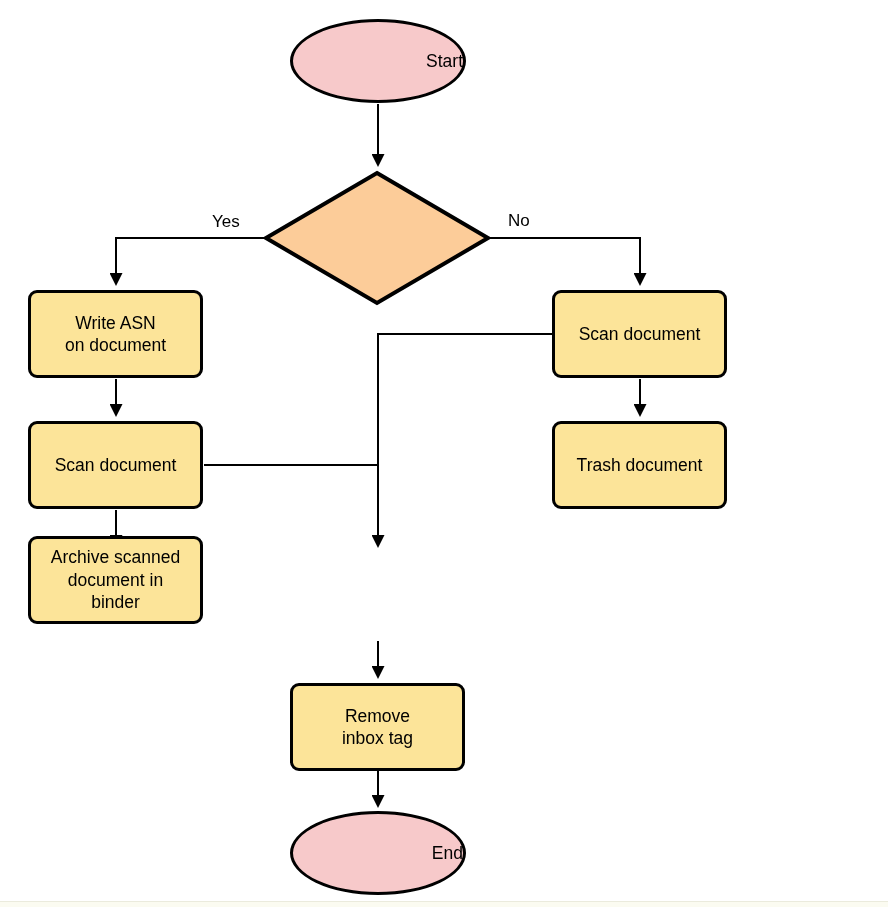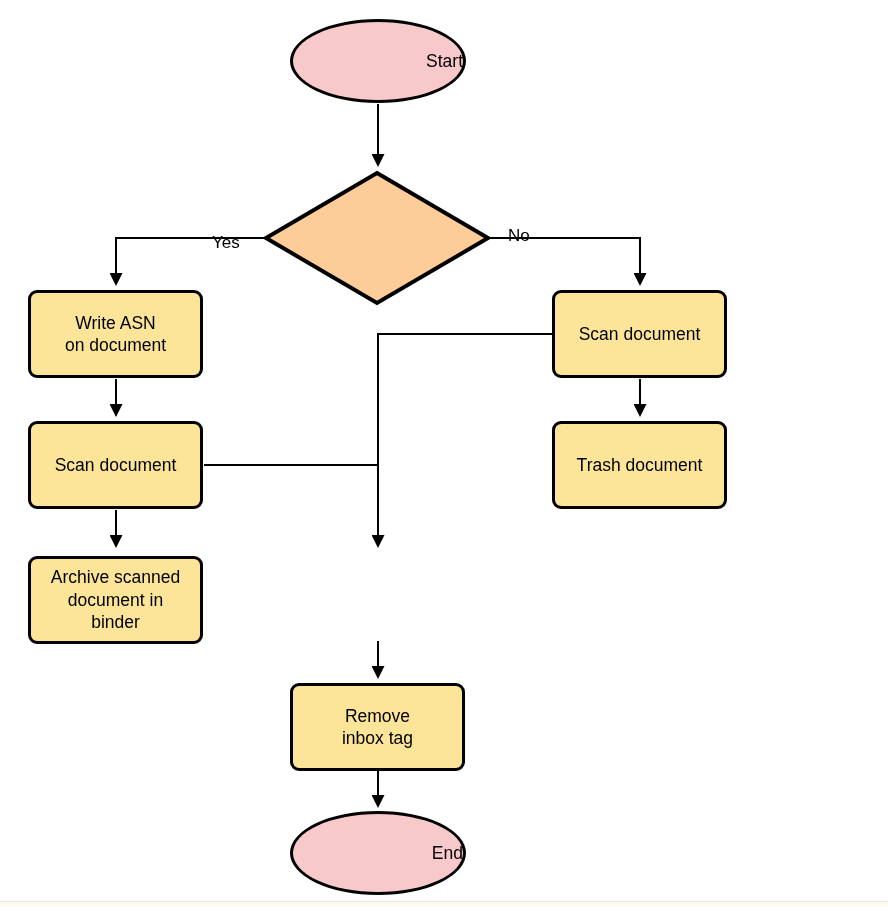--- a/index.html
+++ b/index.html
@@ -96,31 +96,31 @@
   </svg>
 
   <div class="ellipse" style="left:290px; top:19px;">
     <span class="node-label">Start</span>
   </div>
 
   <svg class="diamond-svg" width="232" height="140">
     <polygon points="116,5 227,70 116,135 5,70" fill="#FCCC99" stroke="#000000" stroke-width="4"></polygon>
   </svg>
 
-  <div class="edge-label" style="left:212px; top:212px;margin-top:21px;">Yes</div>
-  <div class="edge-label" style="left:508px; top:211px;margin-top:15px;">No</div>
+  <div class="edge-label" style="left:212px; top:212px;">Yes</div>
+  <div class="edge-label" style="left:508px; top:211px;">No</div>
 
   <div class="box" style="left:28px; top:290px;">
     <span class="node-label">Write ASN
 on document</span>
   </div>
   <div class="box" style="left:28px; top:421px;">
     <span class="node-label">Scan document</span>
   </div>
-  <div class="box" style="left:28px; top:556px;justify-content:center;">
+  <div class="box" style="left:28px; top:536px;justify-content:center;">
     <span class="node-label">Archive scanned
 document in
 binder</span>
   </div>
 
   <div class="box" style="left:552px; top:290px;">
     <span class="node-label">Scan document</span>
   </div>
   <div class="box" style="left:552px; top:421px;">
     <span class="node-label">Trash document</span>

